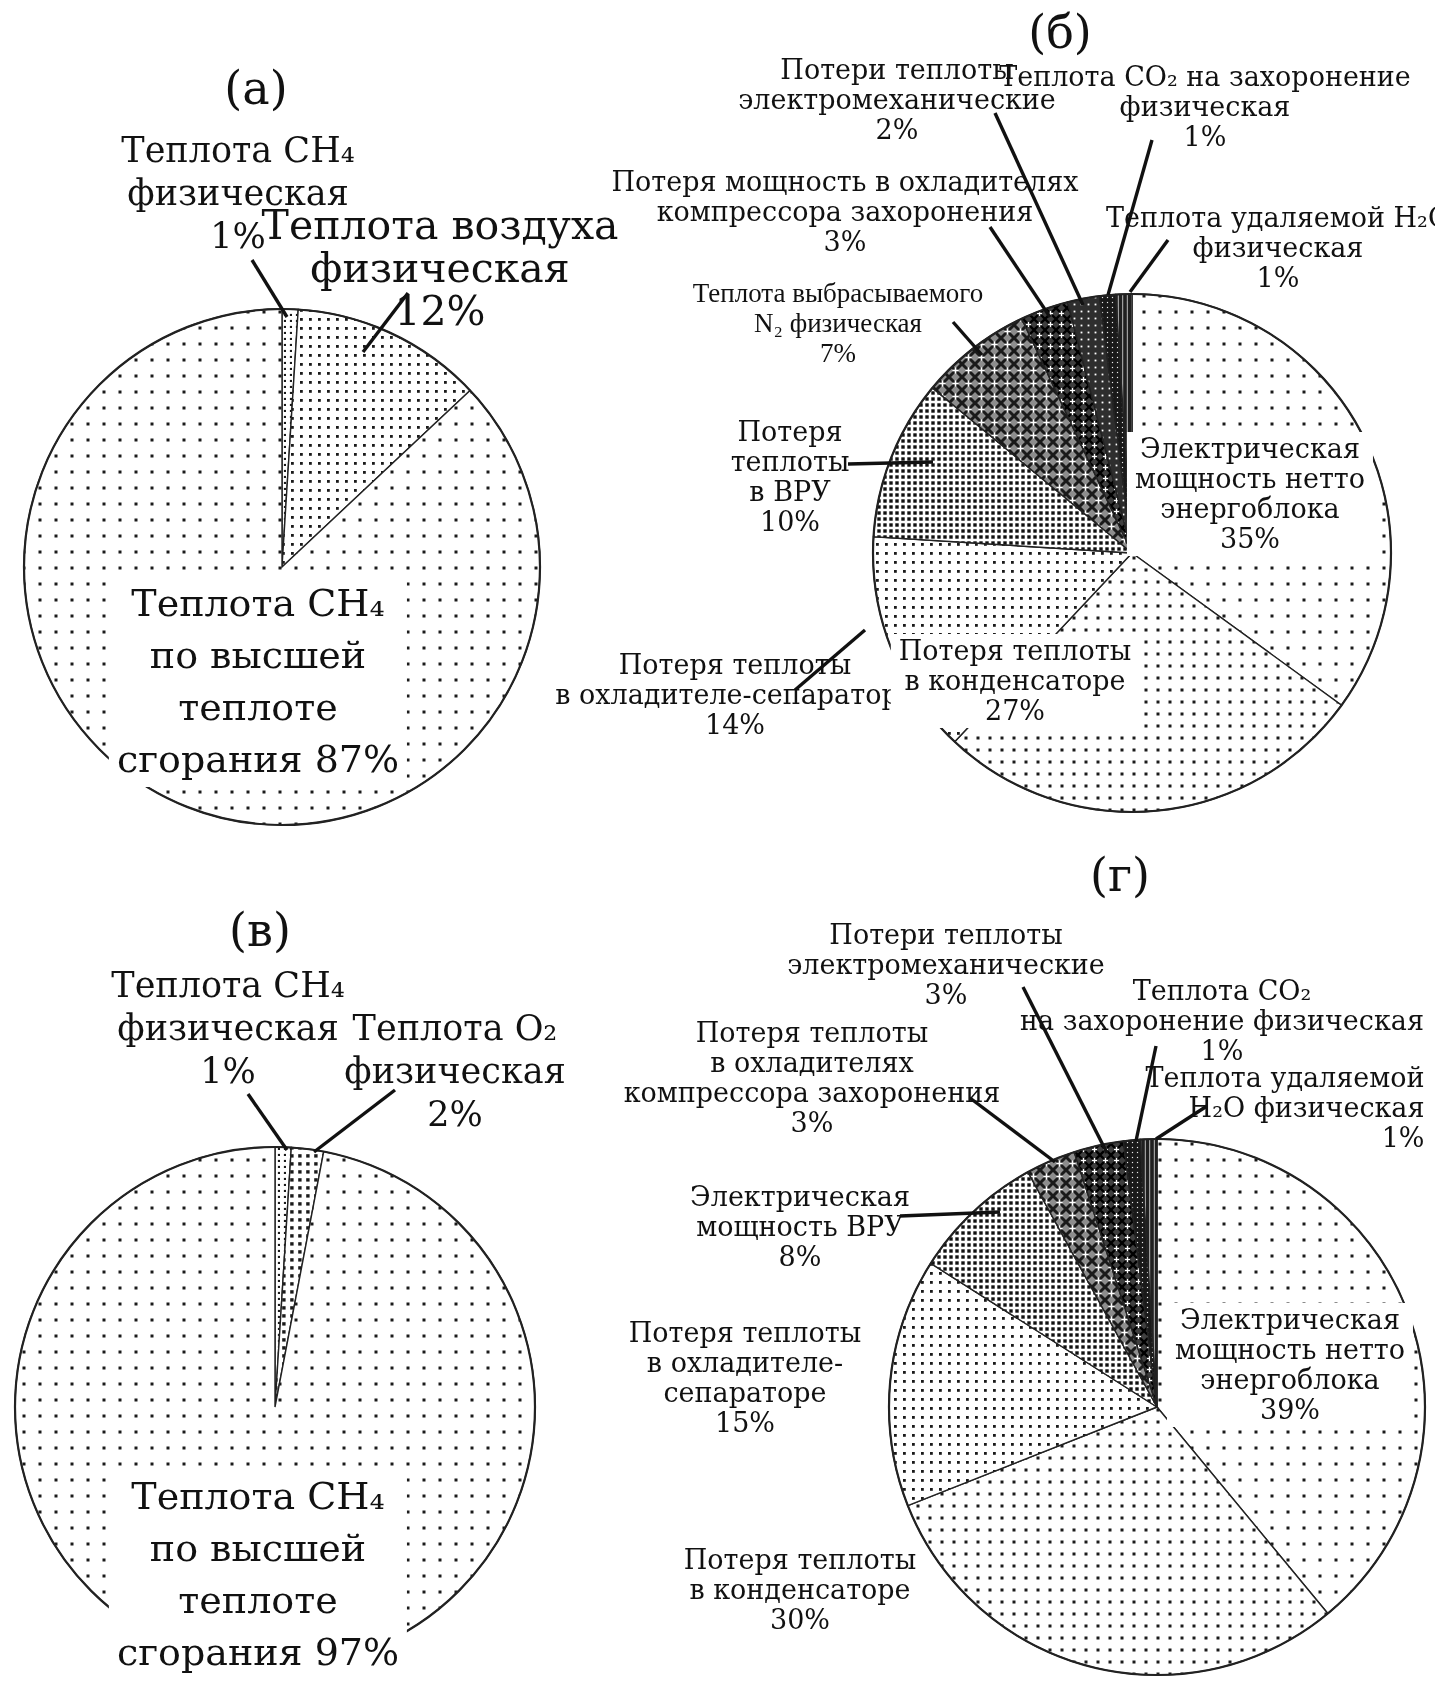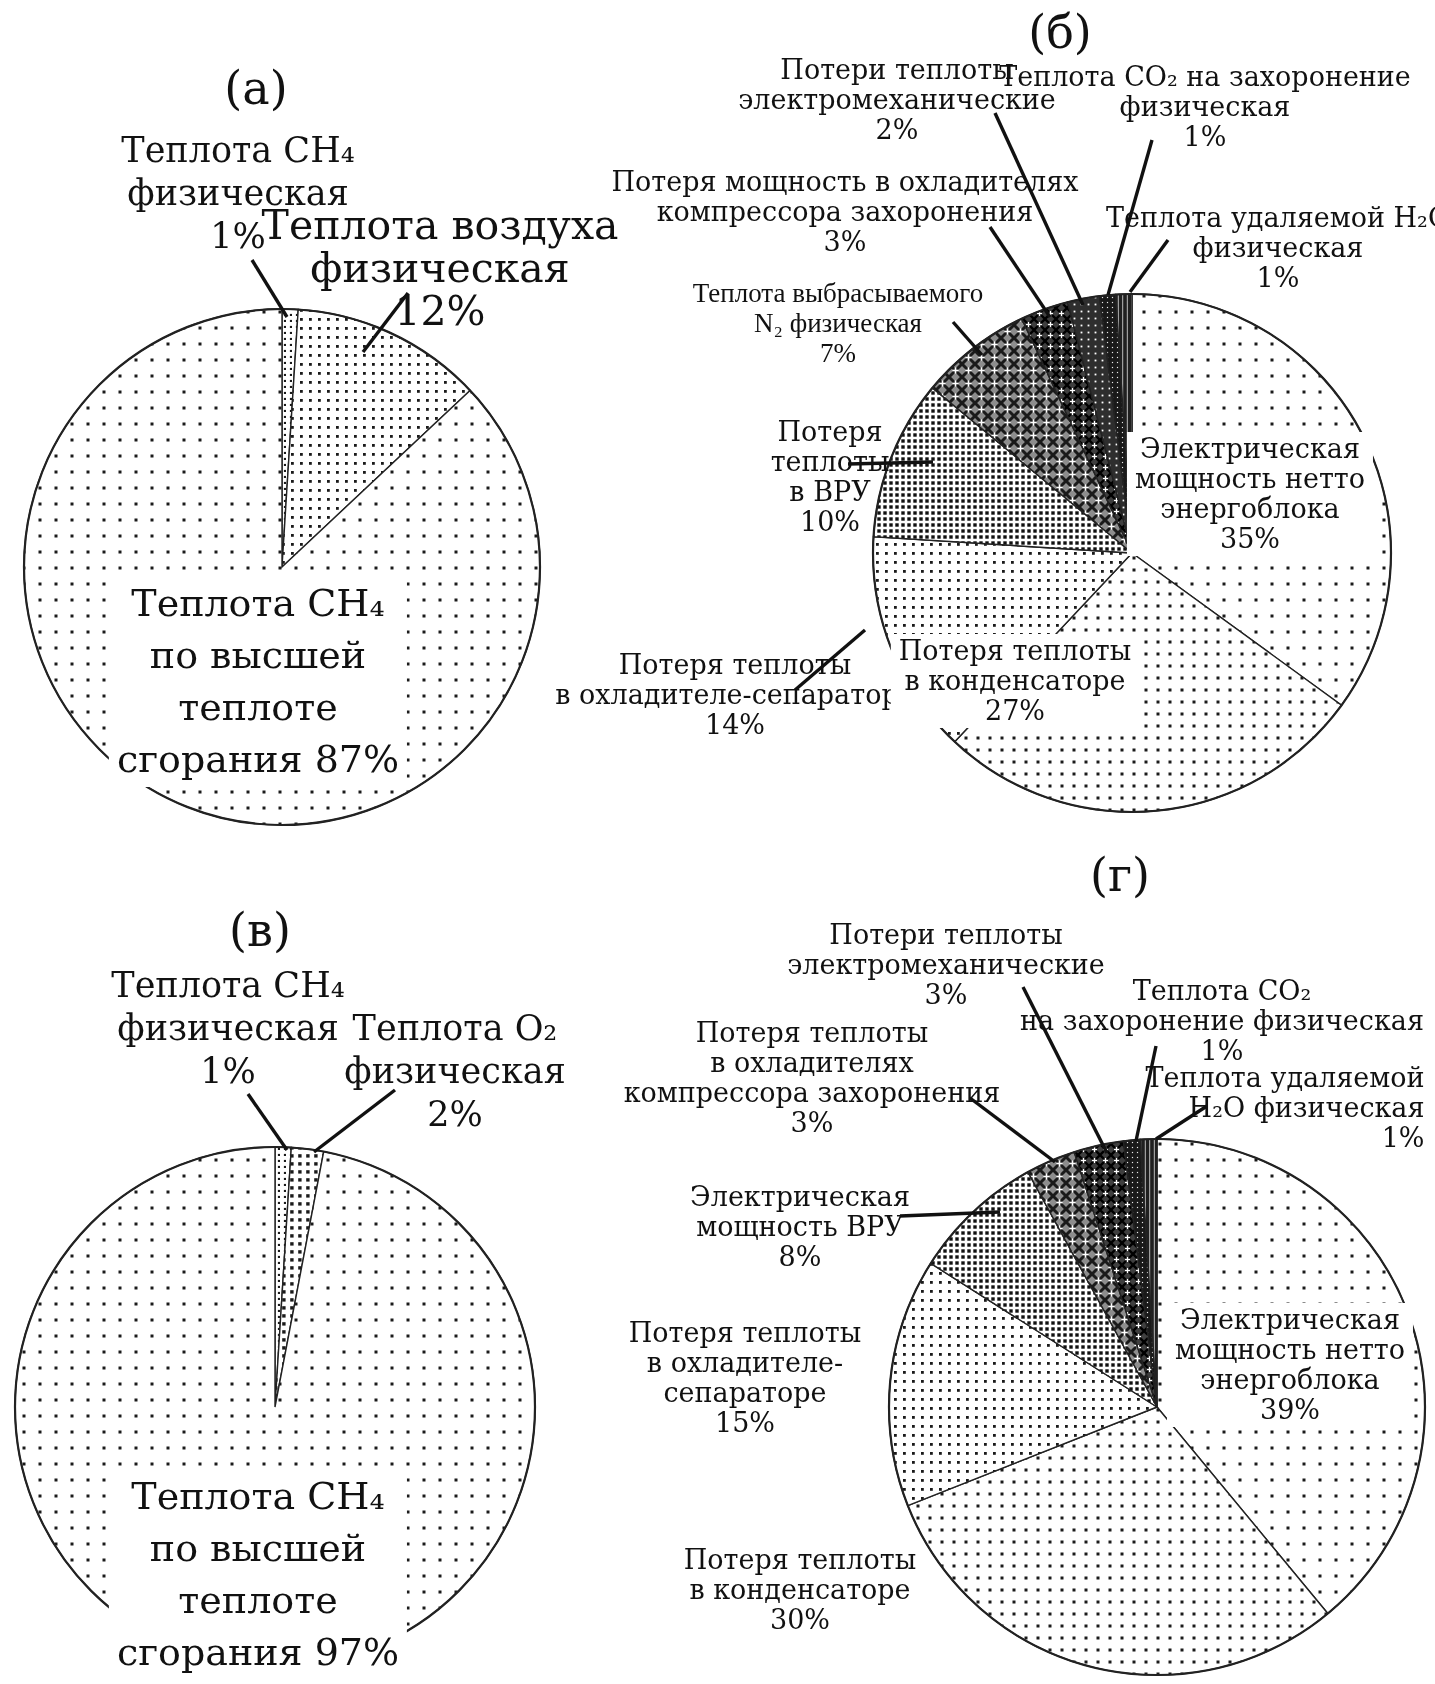--- a/index.html
+++ b/index.html
@@ -174,21 +174,21 @@
       <div class="lbl" style="left: 1278px; top: 203px; font-size: 27px; line-height: 30px;">
         <div>Теплота удаляемой H₂O</div>
         <div>физическая</div>
         <div>1%</div>
       </div>
       <div class="lbl" style="left: 838px; top: 278px; font-size: 27px; line-height: 30px; font-family: Liberation Serif, serif;">
         <div>Теплота выбрасываемого</div>
         <div>N₂ физическая</div>
         <div>7%</div>
       </div>
-      <div class="lbl" style="left: 830px; top: 417px; font-size: 27px; line-height: 30px;">
+      <div class="lbl" style="left: 790px; top: 417px; font-size: 27px; line-height: 30px;">
         <div>Потеря</div>
         <div>теплоты</div>
         <div>в ВРУ</div>
         <div>10%</div>
       </div>
       <div class="lbl bg" style="left: 1250px; top: 432px; font-size: 27px; line-height: 30px;">
         <div>Электрическая</div>
         <div>мощность нетто</div>
         <div>энергоблока</div>
         <div>35%</div>

